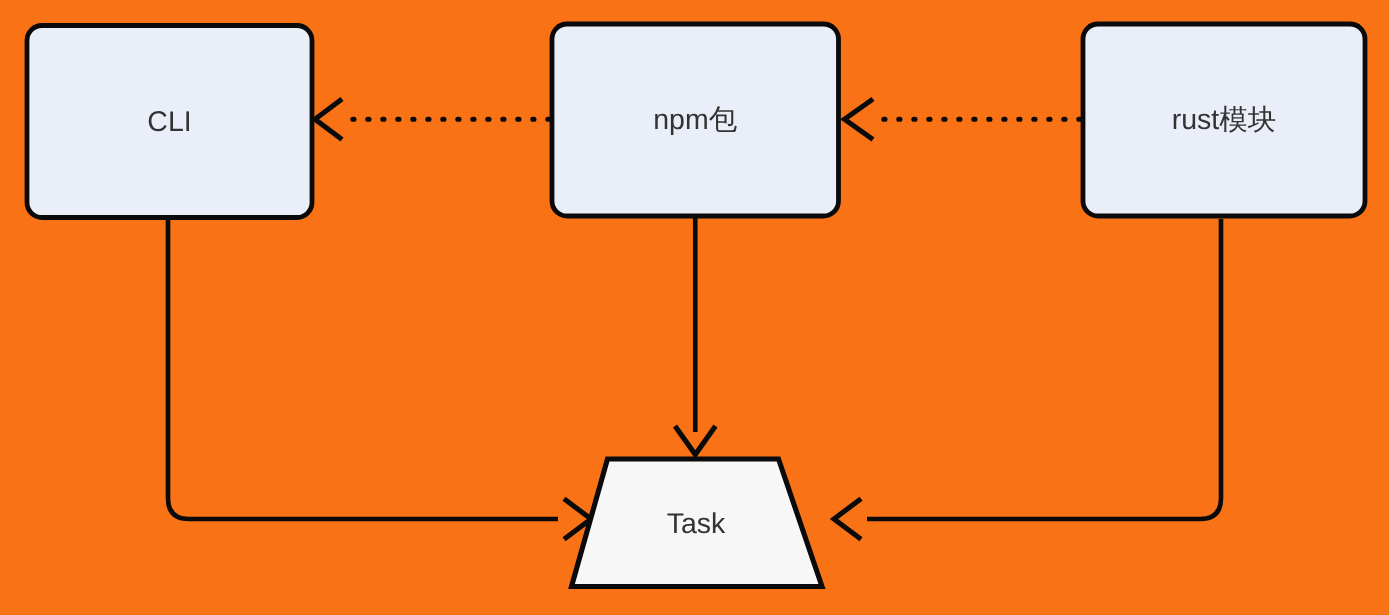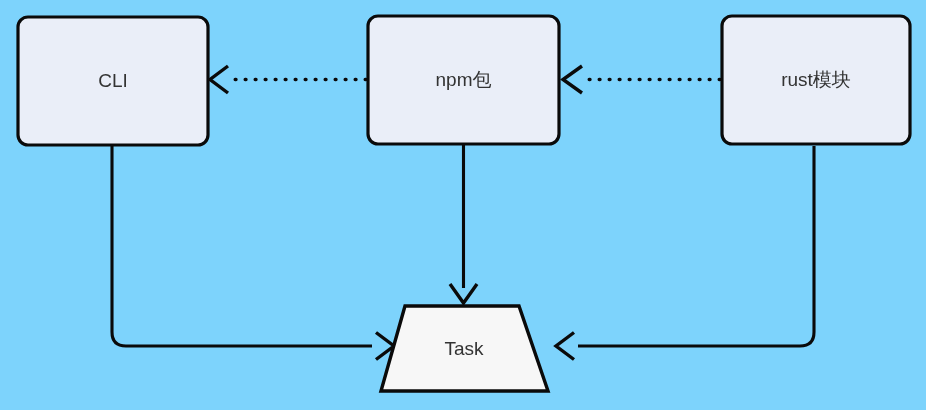--- a/index.html
+++ b/index.html
@@ -8,21 +8,21 @@
     padding: 0;
     background: #ffffff;
   }
   body {
     font-family: "Liberation Sans", "DejaVu Sans", sans-serif;
   }
   #diagram-canvas {
     position: relative;
     width: 926px;
     height: 410px;
-    background: #7dd3fc;
+    background: #f97316;
     overflow: hidden;
   }
   #diagram-svg {
     position: absolute;
     top: 0;
     left: 0;
     width: 926px;
     height: 410px;
     display: block;
   }

